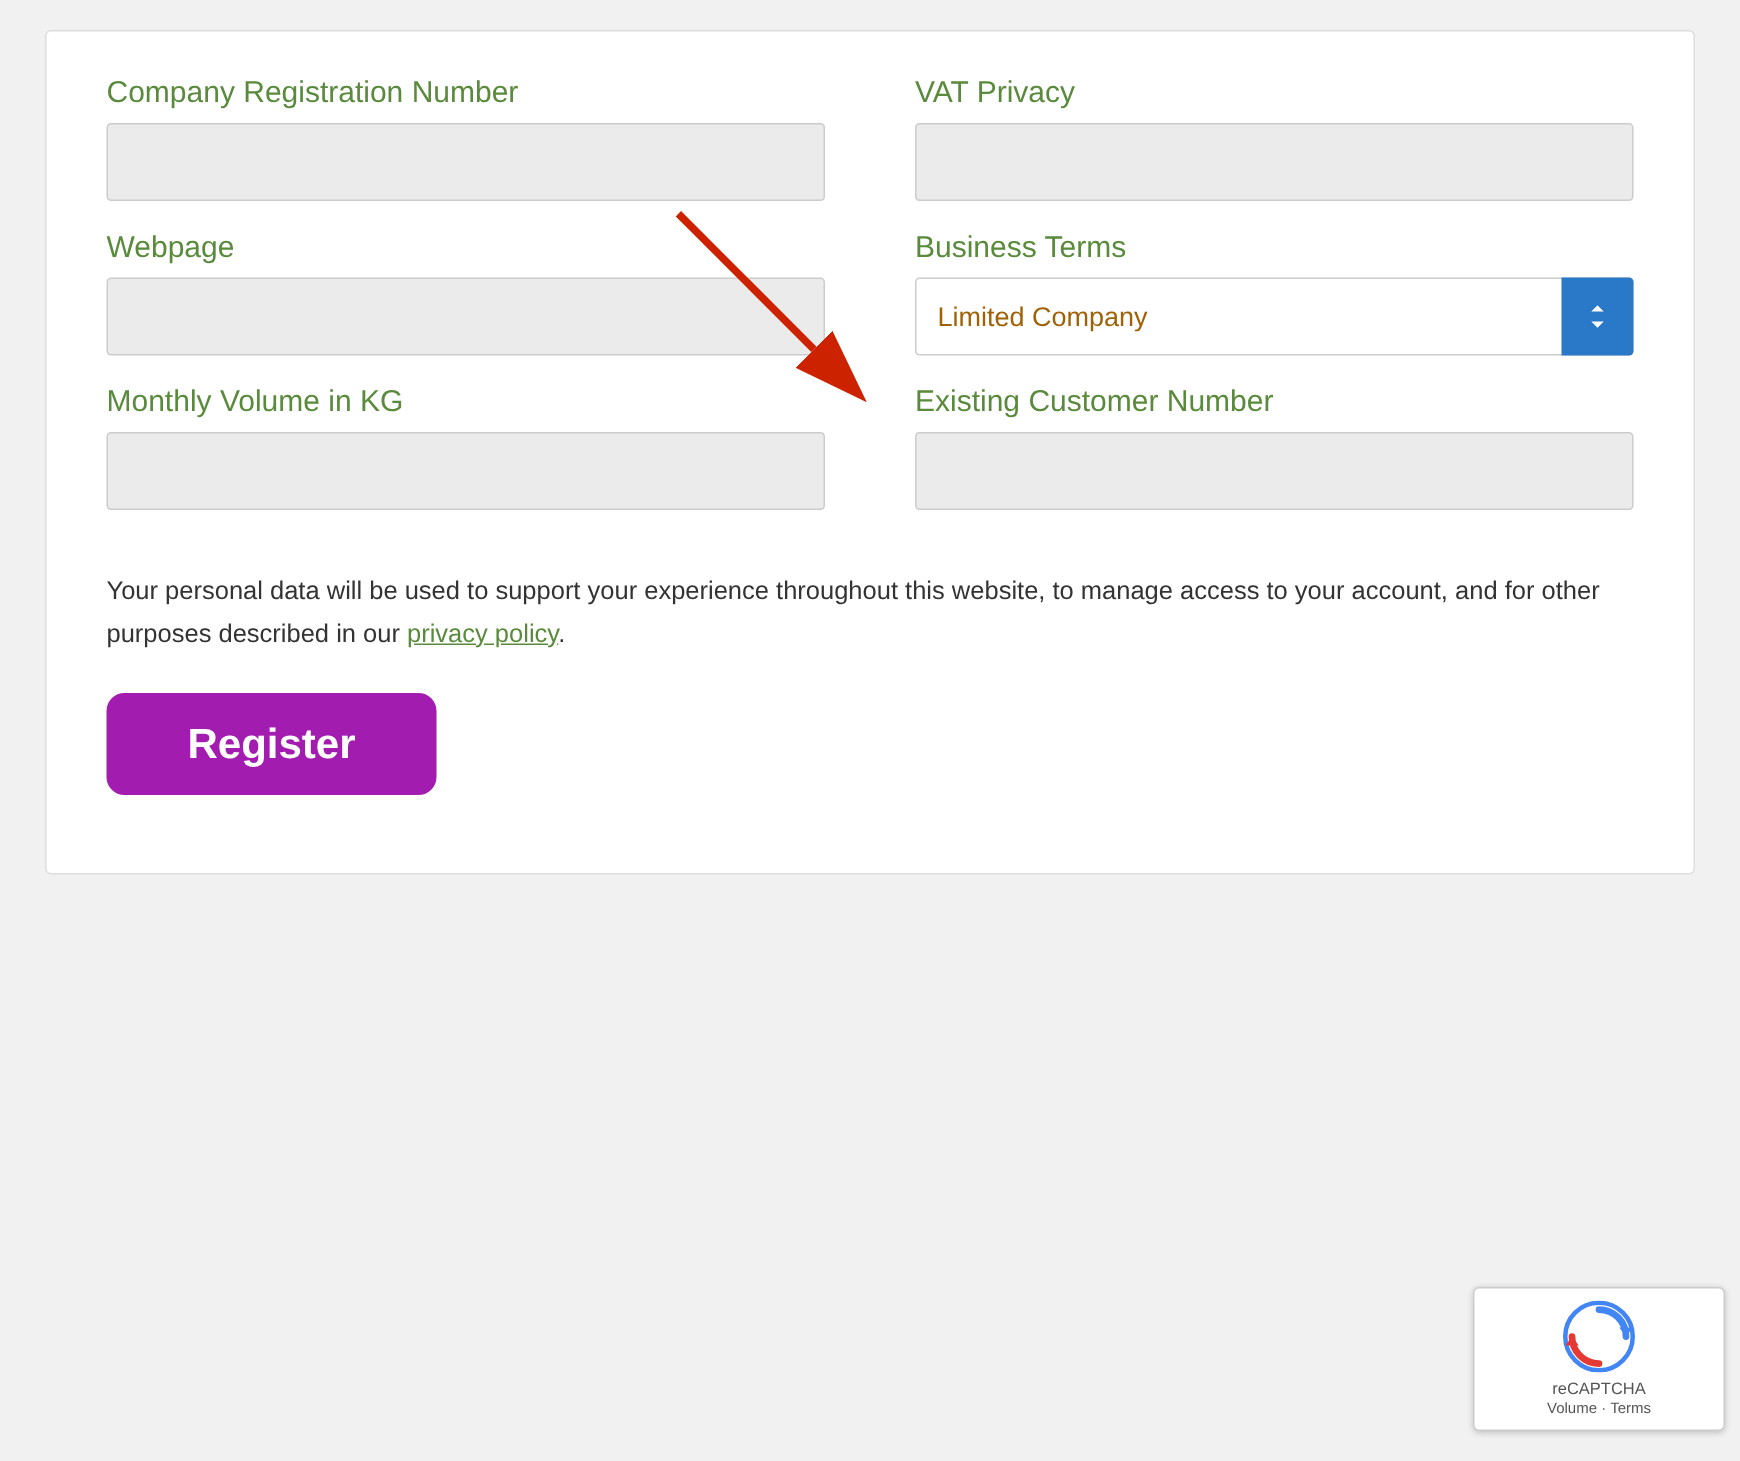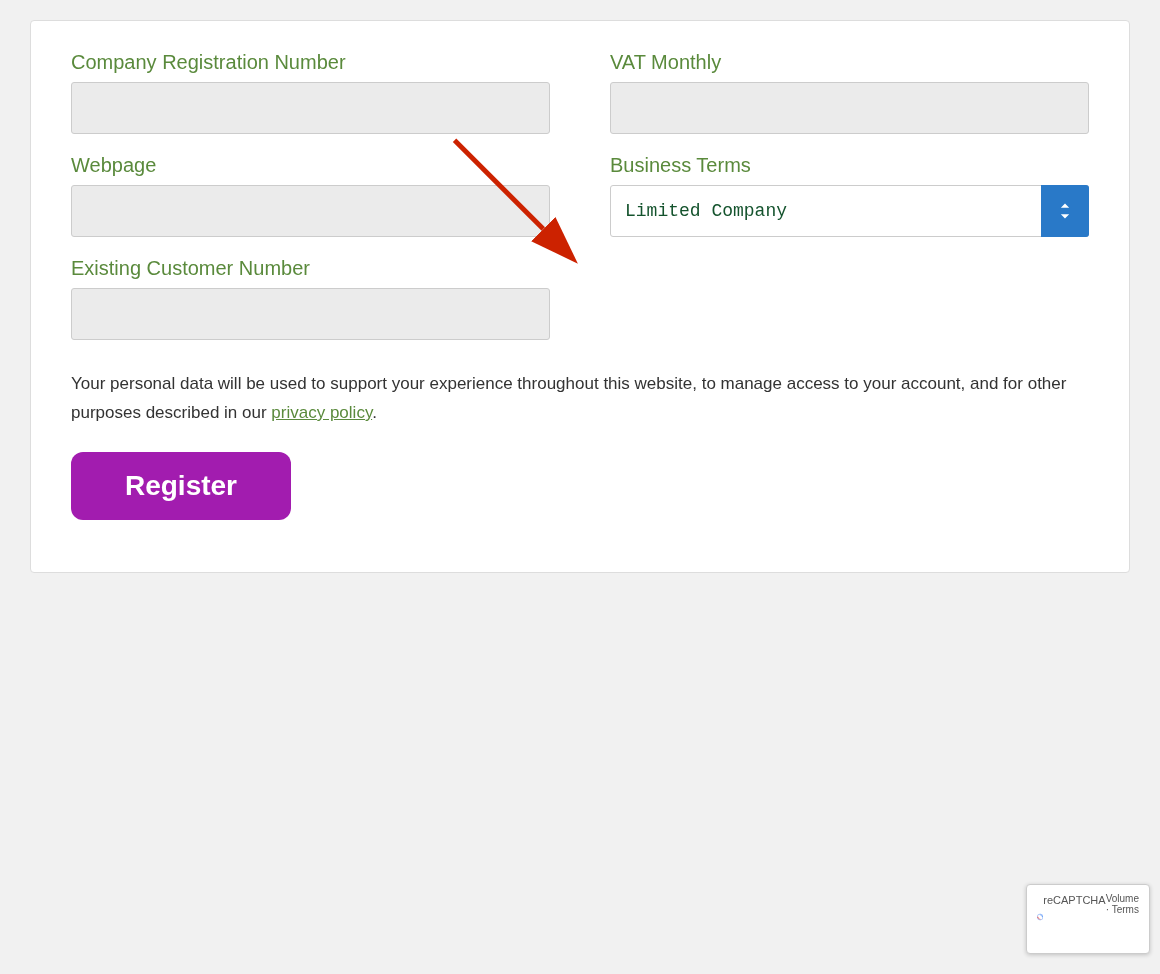--- a/index.html
+++ b/index.html
@@ -50,47 +50,46 @@
       width: 100%;
     }
     .form-select {
       width: 100%;
       height: 52px;
       background: #fff;
       border: 1px solid #ccc;
       border-radius: 3px;
       font-size: 18px;
       padding: 0 50px 0 14px;
-      color: #14532d;
+      color: #a16207;
       outline: none;
       appearance: none;
       -webkit-appearance: none;
       cursor: pointer;
-      font-family: Liberation Mono, monospace;
     }
     .select-btn {
       position: absolute;
       right: 0;
       top: 0;
       bottom: 0;
       width: 48px;
       background: #2979c8;
       border-radius: 0 3px 3px 0;
       display: flex;
       align-items: center;
       justify-content: center;
       pointer-events: none;
     }
     .select-btn svg {
       fill: #fff;
       width: 20px;
       height: 20px;
     }
     .privacy-text {
-      margin-top: 10px;
+      margin-top: 20px;
       margin-bottom: 24px;
       font-size: 17px;
       line-height: 1.7;
       color: #333;
     }
     .privacy-link {
       color: #5a8a3c;
       text-decoration: underline;
     }
     .register-btn {
@@ -118,23 +117,23 @@
     
     .recaptcha-badge {
       position: fixed;
       bottom: 20px;
       right: 10px;
       background: #fff;
       border: 1px solid #ccc;
       border-radius: 4px;
       padding: 8px 10px;
       display: flex;
-      flex-direction: row;
-      align-items: flex-start;
-      width: 124px;
+      flex-direction: column;
+      align-items: center;
+      width: 168px;
       box-shadow: 0 1px 4px rgba(0,0,0,0.2);
     }
     .recaptcha-logo {
       width: 48px;
       height: 48px;
       margin-bottom: 4px;
     }
     .recaptcha-text {
       font-size: 11px;
       color: #555;
@@ -168,21 +167,21 @@
   </svg>
 
   <div class="form-grid">
 
     <div class="form-group">
       <label class="form-label">Company Registration Number</label>
       <input type="text" class="form-input" value="" style="">
     </div>
 
     <div class="form-group">
-      <label class="form-label">VAT Monthly</label>
+      <label class="form-label">VAT Privacy</label>
       <input type="text" class="form-input" value="" style="">
     </div>
 
     <div class="form-group">
       <label class="form-label">Webpage</label>
       <input type="text" class="form-input" value="" style="">
     </div>
 
     <div class="form-group">
       <label class="form-label">Business Terms</label>
@@ -195,20 +194,24 @@
           <option value="other">Other</option>
         </select>
         <div class="select-btn">
           <svg viewBox="0 0 24 24" xmlns="http://www.w3.org/2000/svg">
             <path d="M7 8l5-5 5 5H7zm10 8l-5 5-5-5h10z"></path>
           </svg>
         </div>
       </div>
     </div>
 
+    <div class="form-group">
+      <label class="form-label">Monthly Volume in KG</label>
+      <input type="text" class="form-input" value="" style="">
+    </div>
 
     <div class="form-group">
       <label class="form-label">Existing Customer Number</label>
       <input type="text" class="form-input" value="" style="">
     </div>
 
   </div>
 
   
   <p class="privacy-text">

